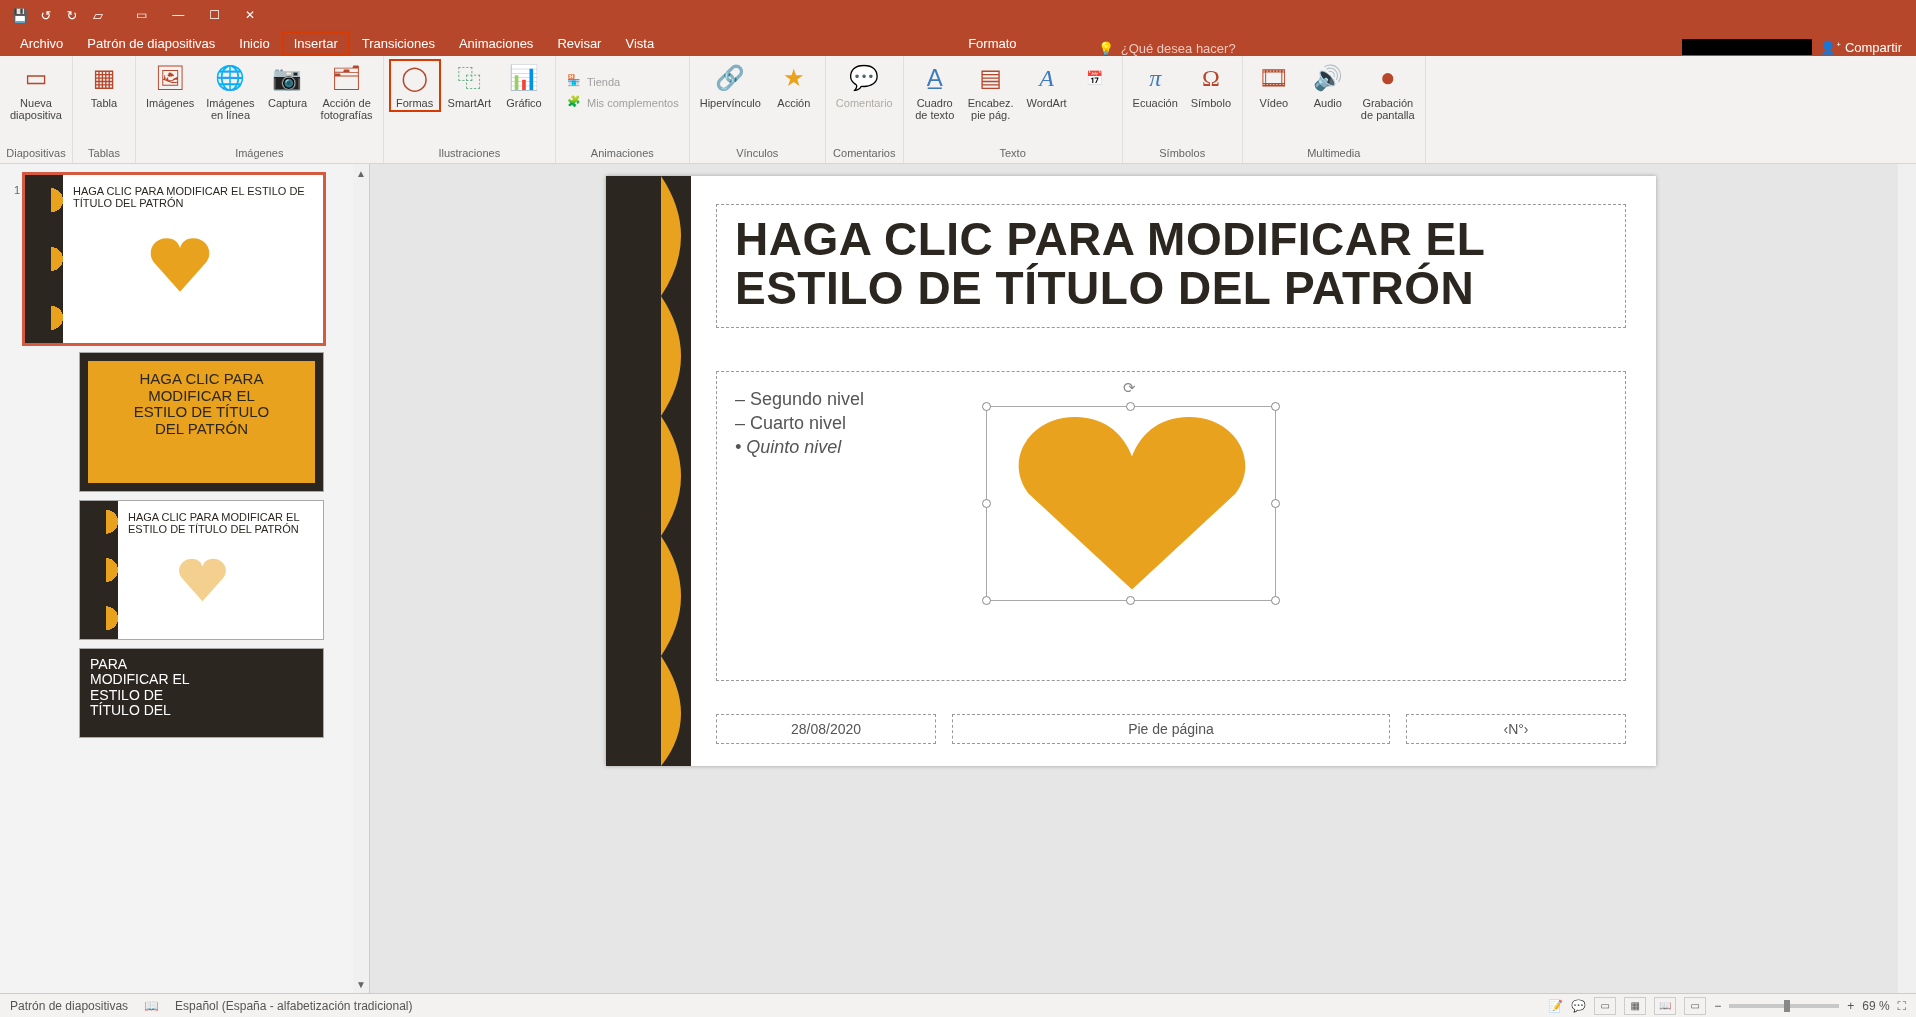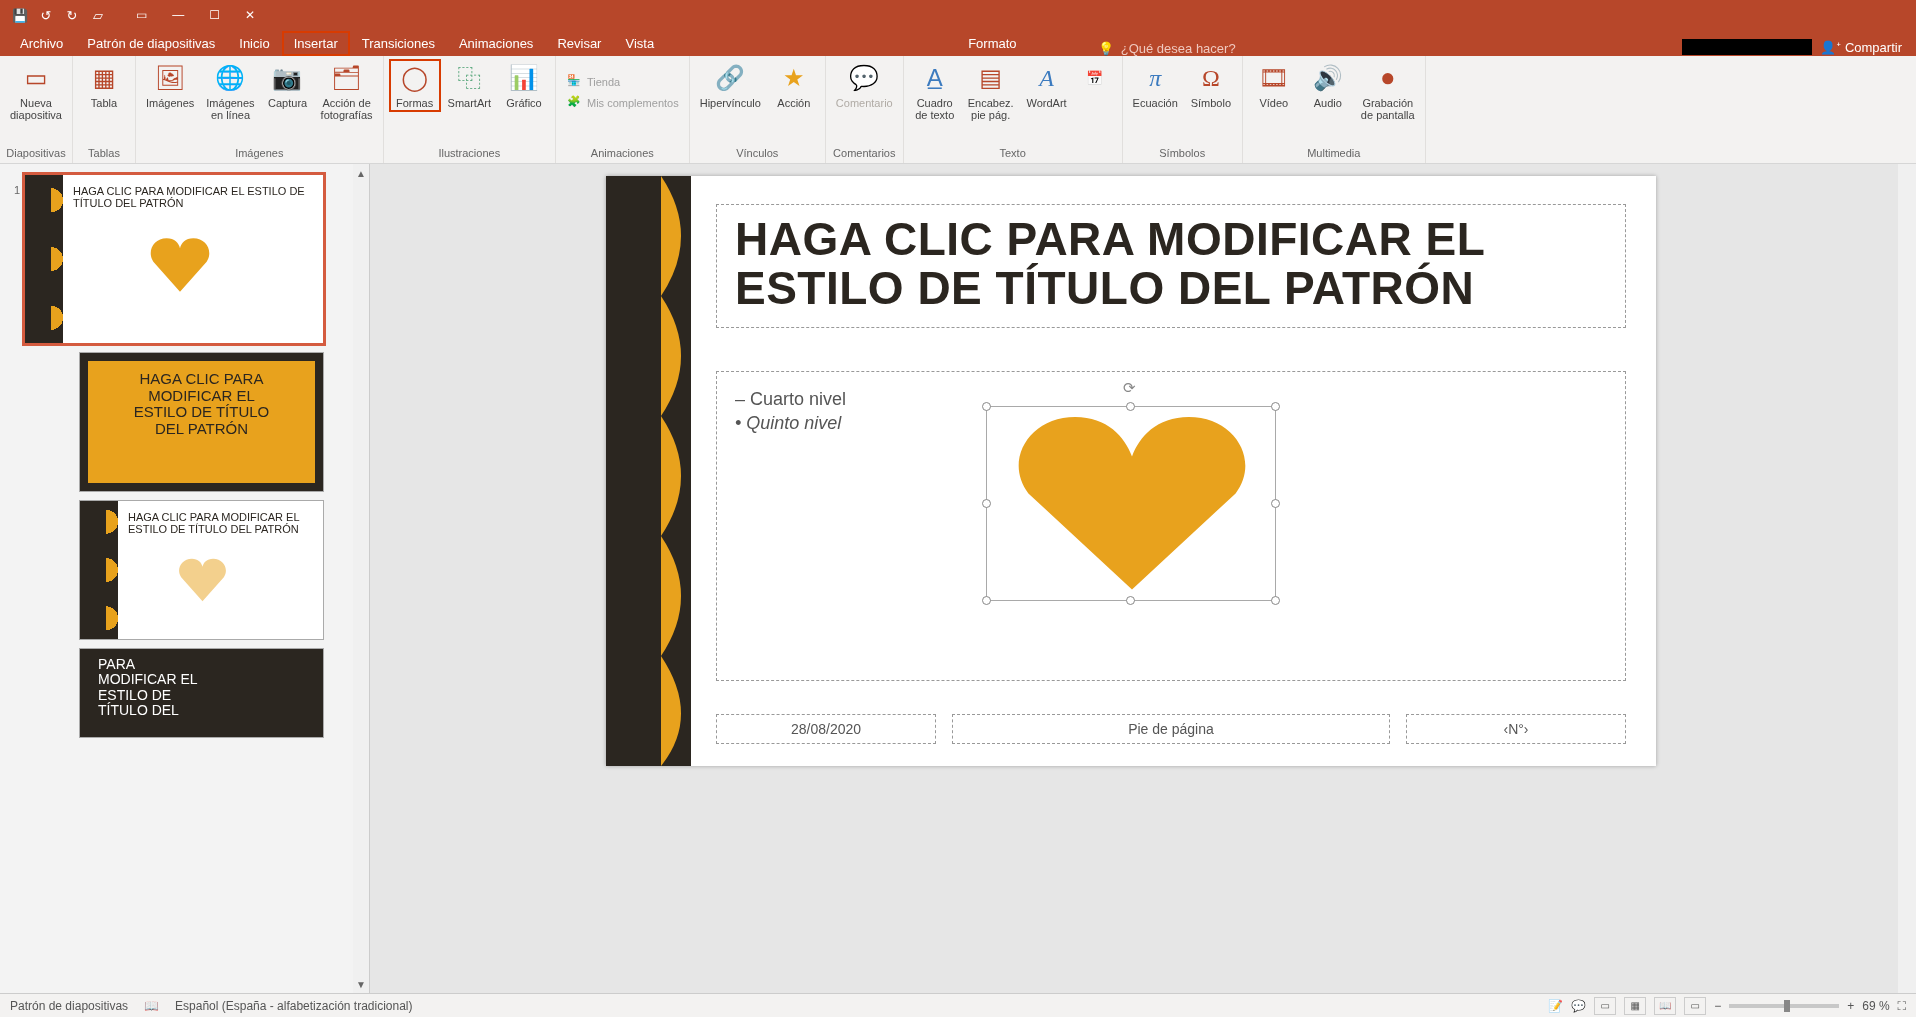--- a/index.html
+++ b/index.html
@@ -41,21 +41,21 @@
 .thumb.sel { outline: 3px solid #d45b3f; outline-offset: -1px; }
 .thumb.sub { margin-left: 55px; width: 245px; height: 140px; }
 .th-side { position: absolute; left: 0; top: 0; bottom: 0; width: 38px; background: #2b2620; }
 .th-side::after { content: ""; position: absolute; left: 26px; top: 0; bottom: 0; width: 24px; background: radial-gradient(circle at 0 15%, #e8a21d 12px, transparent 12px), radial-gradient(circle at 0 50%, #e8a21d 12px, transparent 12px), radial-gradient(circle at 0 85%, #e8a21d 12px, transparent 12px); }
 .th-text { position: absolute; left: 48px; top: 10px; right: 6px; font-family: Impact, "Arial Black", sans-serif; font-size: 11px; color: #2b2620; line-height: 1.1; }
 .th1-heart { position: absolute; left: 120px; top: 60px; }
 .th2 { background: #2b2620; }
 .th2 .th2-side { position: absolute; left: 0; right: 0; top: 0; bottom: 0; background: #e8a21d; margin: 8px; }
 .th2 .th2-txt { position: absolute; left: 0; right: 0; top: 18px; text-align: center; font-family: Impact, sans-serif; color: #2b2620; font-size: 15px; line-height: 1.1; }
 .th4 { background: #2b2620; }
-.th4-txt { position: absolute; left: 18px; top: 8px; font-family: Impact, sans-serif; color: #fff; font-size: 14px; line-height: 1.1; }
+.th4-txt { position: absolute; left: 10px; top: 8px; font-family: Impact, sans-serif; color: #fff; font-size: 14px; line-height: 1.1; }
 .slide-area { flex: 1; position: relative; overflow: hidden; padding: 12px 30px 0 6px; }
 .v-ruler { position: absolute; right: 0; top: 0; bottom: 0; width: 18px; background: #f0f0f0; }
 .slide { width: 1050px; height: 590px; background: #fff; margin: 0 auto; position: relative; box-shadow: 0 0 4px rgba(0,0,0,.3); overflow: hidden; }
 .sl-side { position: absolute; left: 0; top: 0; bottom: 0; width: 85px; background: #2b2620; }
 .sl-side svg { position: absolute; left: 55px; top: 0; height: 100%; }
 .title-box { position: absolute; left: 110px; top: 28px; right: 30px; border: 1px dashed #999; padding: 10px 18px 14px; }
 .title-box h1 { font-family: Impact, "Arial Black", sans-serif; font-weight: 900; font-size: 46px; line-height: 1.07; letter-spacing: 0.5px; color: #2b2620; }
 .content-box { position: absolute; left: 110px; top: 195px; right: 30px; height: 310px; border: 1px dashed #999; padding: 14px 18px; font-size: 18px; color: #555; }
 .content-box ul { list-style: none; }
 .content-box li { margin: 3px 0; }
@@ -327,20 +327,21 @@
       <div class="sl-side">
         <svg width="60" height="590" viewBox="0 0 60 590">
             <path d="M0 0 Q40 60 0 120 Q40 180 0 240 Q40 300 0 360 Q40 420 0 480 Q40 540 0 590 L-20 590 L-20 0 Z" fill="#e8a21d"></path>
           </svg>
       </div>
       <div class="title-box">
         <h1>HAGA CLIC PARA MODIFICAR EL ESTILO DE TÍTULO DEL PATRÓN</h1>
       </div>
       <div class="content-box">
         <ul>
+          <li class="bul2">Segundo nivel</li>
           <li class="bul4">Cuarto nivel</li>
           <li class="bul5">Quinto nivel</li>
         </ul>
       </div>
       <div class="heart-sel">
         <div class="rot">⟳</div>
         <svg class="heart-big heart-shape" width="270" height="185" viewBox="0 0 100 75">
             <path d="M50 72 L8 33 C-2 20 8 2 27 2 C40 2 47 10 50 18 C53 10 60 2 73 2 C92 2 102 20 92 33 Z"></path>
           </svg>
         <div class="handle h-tl"></div>

